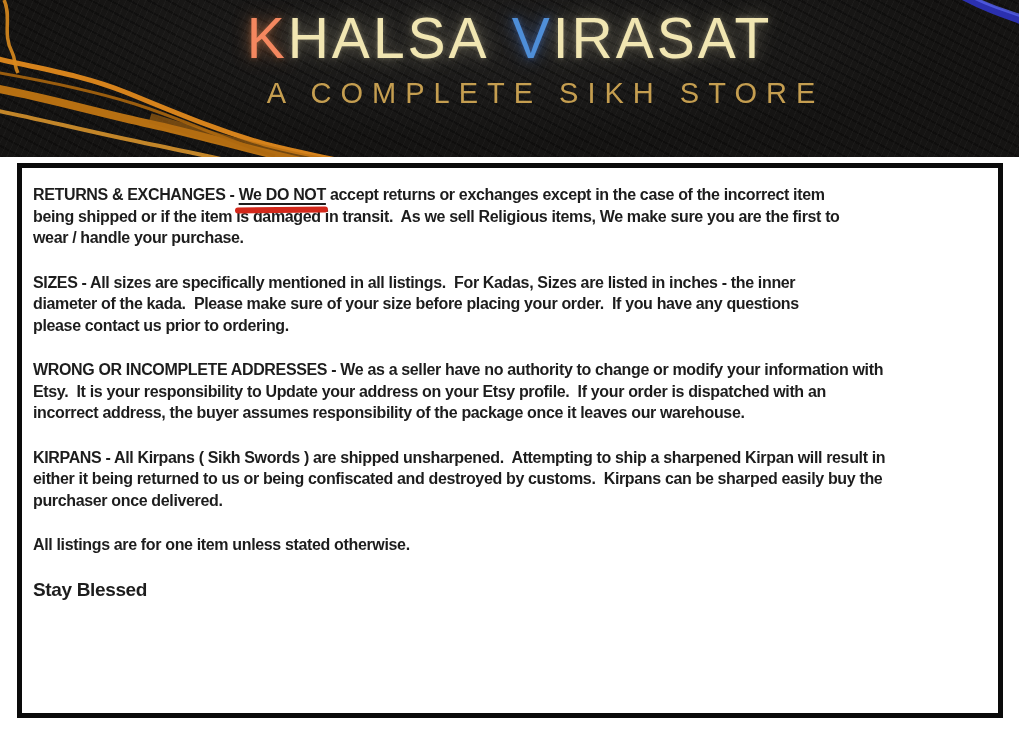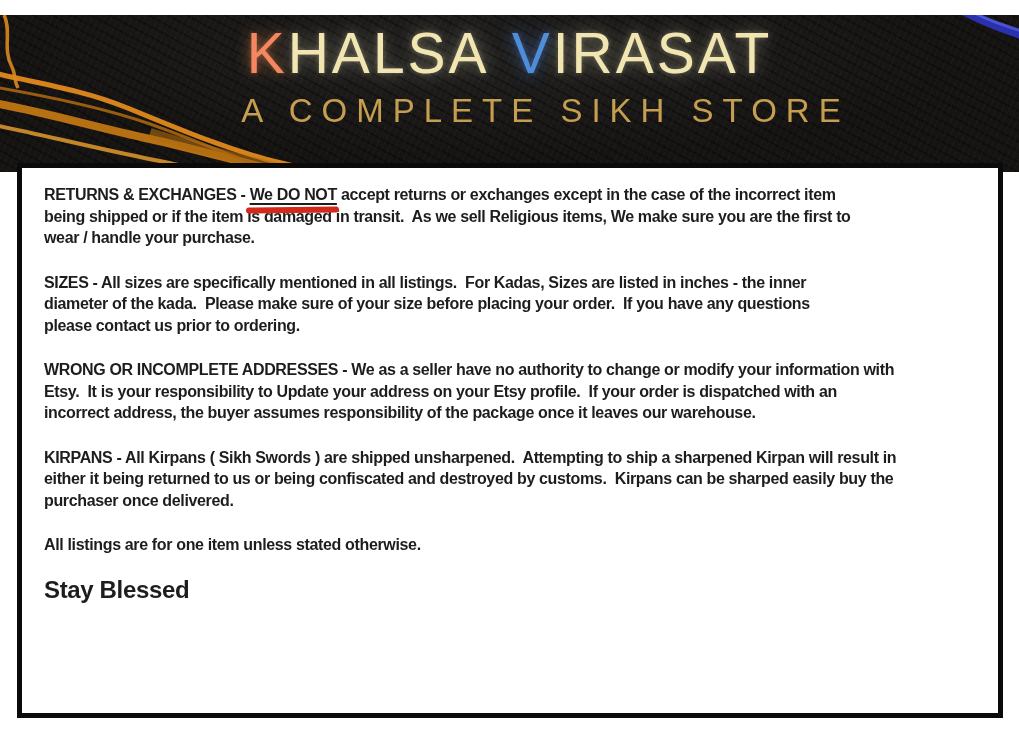--- a/index.html
+++ b/index.html
@@ -15,21 +15,20 @@
   
   .banner {
     position:relative;
     width:1019px; height:157px;
     background-color:var(--c-banner-bg, #151413);
     background-image:
       repeating-linear-gradient(115deg, rgba(255,255,255,0.028) 0 1px, transparent 1px 6px),
       repeating-linear-gradient(28deg, rgba(0,0,0,0.30) 0 2px, transparent 2px 9px),
       radial-gradient(ellipse at 48% 25%, rgba(255,255,255,0.05), transparent 62%);
     overflow:hidden;
-    margin-top:15px;
   }
   .banner svg.deco {
     position:absolute; left:0; top:0; width:1019px; height:157px;
   }
   .brand {
     position:relative;
     text-align:center;
     padding-top:10px;
     font-size:57px;
     font-weight:300;
@@ -47,21 +46,21 @@
   }
   .brand .v {
     color:var(--c-initial-v, #4e8ed8);
     text-shadow:0 0 16px rgba(90,150,255,0.55), 0 0 5px rgba(90,150,255,0.35);
     margin-left:22px;
   }
   .tagline {
     position:relative;
     text-align:center;
     margin:10px 0 0 72px;
-    font-size:33px;
+    font-size:29px;
     font-weight:400;
     letter-spacing:9px;
     color:var(--c-tagline, #c59e50);
     white-space:nowrap;
   }
 
   
   .policy-box {
     position:absolute;
     left:17px; top:163px;
@@ -71,24 +70,24 @@
     padding:16px 8px 8px 11px;
     overflow:hidden;
   }
   .para {
     font-size:16px;
     font-weight:700;
     letter-spacing:-0.35px;
     line-height:21.5px;
     color:var(--c-policy-text, #1d1d1d);
     white-space:pre;
-    margin:0 0 23px 11px;
+    margin:0 0 23px 0;
   }
   .para.emphasis {
-    font-size:24px;
+    font-size:19px;
     margin-top:2px;
   }
   .redline {
     position:relative;
     text-decoration:underline;
     text-decoration-thickness:2px;
     text-underline-offset:3px;
     display:inline-block;
   }
   .redline::after {

